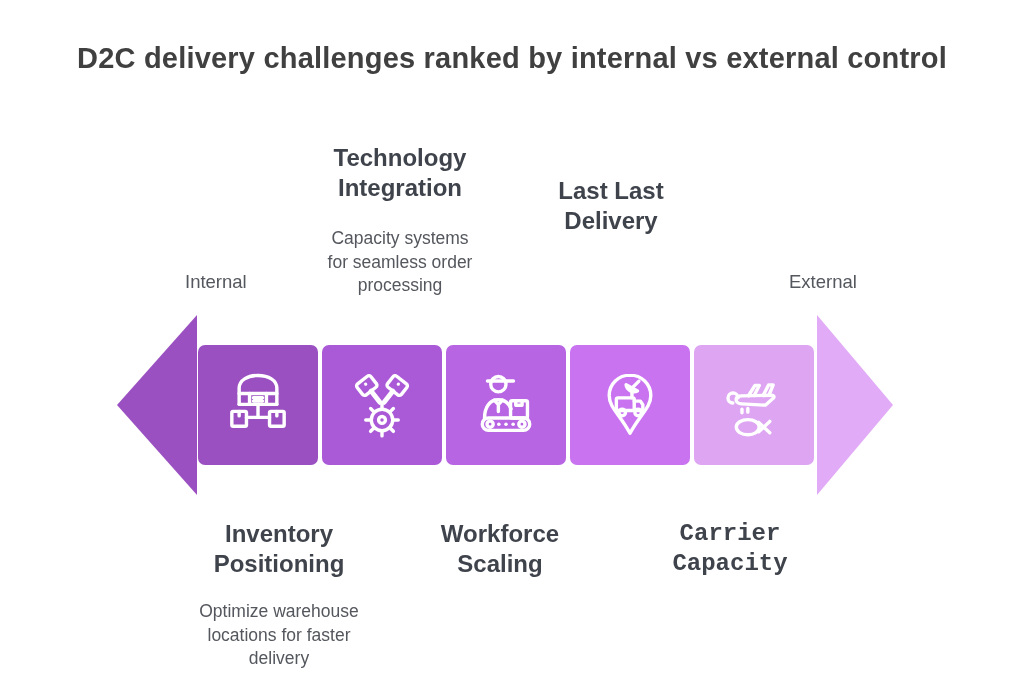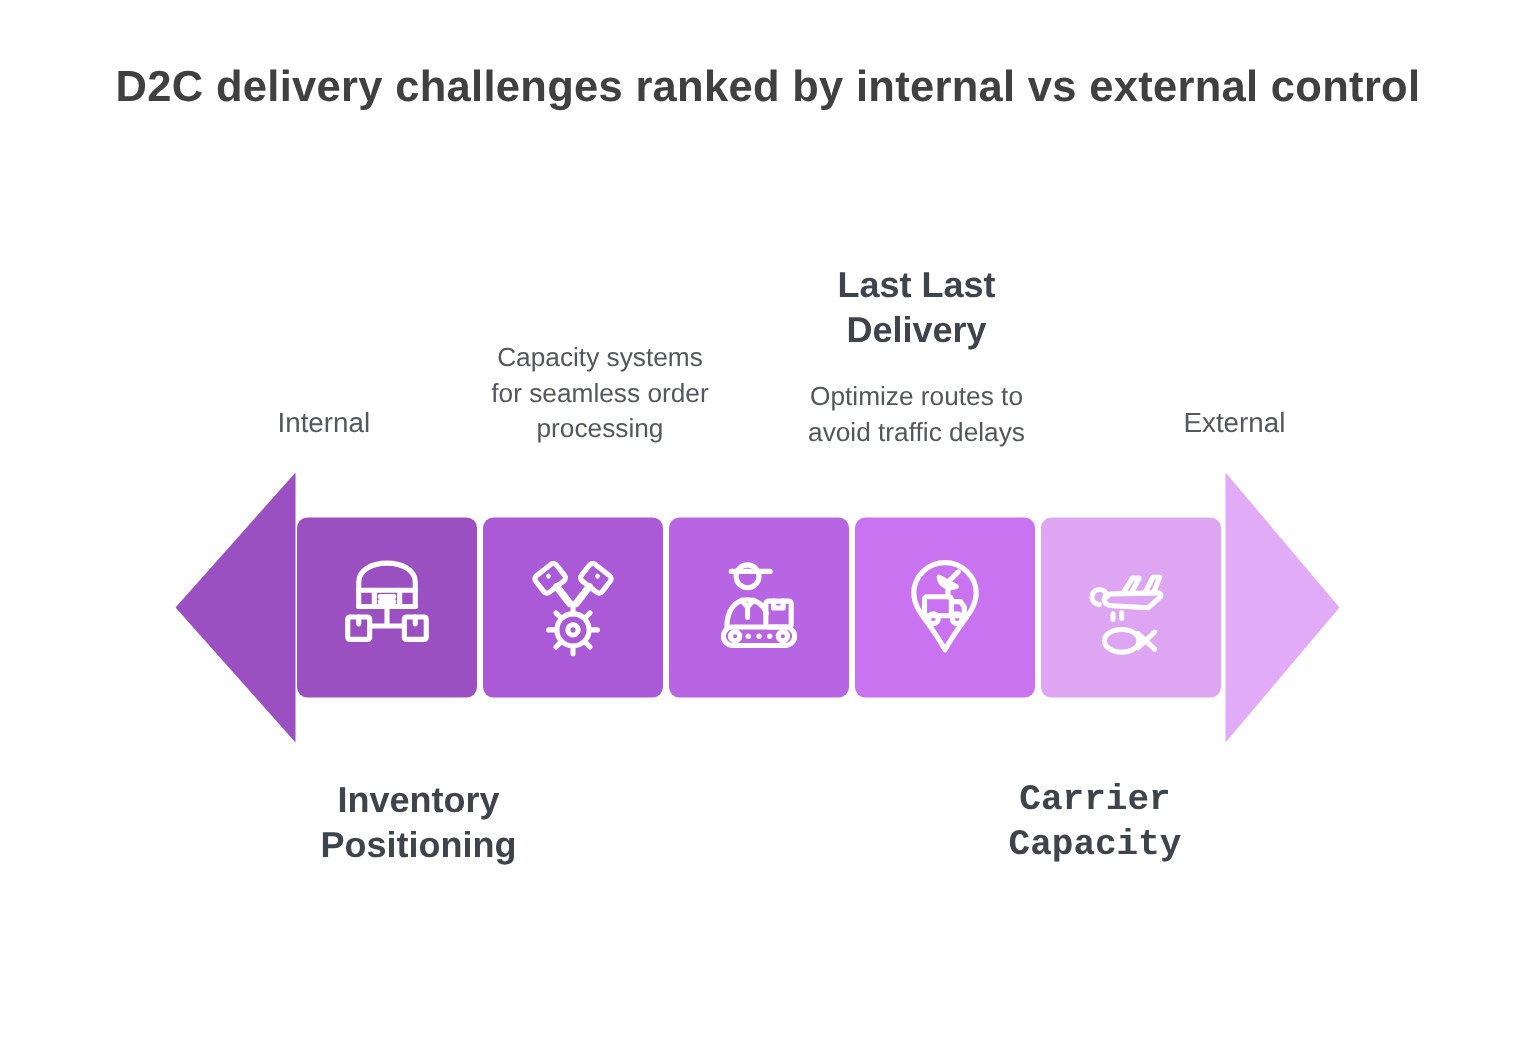--- a/index.html
+++ b/index.html
@@ -27,24 +27,24 @@
   .square svg { width:78px; height:78px; display:block; }
   .arrowhead { position:absolute; top:310px; }
 </style>
 </head>
 <body>
 
 <div class="canvas">
 
   <div class="title">D2C delivery challenges ranked by internal vs external control</div>
 
+  <div class="step-heading" style="left:290px; top:143px; width:220px;">Technology Integration</div>
   <div class="step-desc" style="left:320px; top:227px; width:160px;">Capacity systems for seamless order processing</div>
 
   <div class="step-heading" style="left:521px; top:176px; width:180px;">Last Last Delivery</div>
-  <div class="step-desc" style="left:528px; top:253px; width:166px;">Optimize routes to avoid traffic delays</div>
 
   <div class="scale-label" style="left:153px; top:271px;margin-left:32px;">Internal</div>
   <div class="scale-label" style="left:789px; top:271px;">External</div>
 
   <svg class="arrowhead" style="left:112px;" width="88" height="190" viewBox="0 0 88 190">
     <polygon points="85,5 85,185 5,95" fill="#9B50C2"></polygon>
   </svg>
 
   <svg class="arrowhead" style="left:814px;" width="84" height="190" viewBox="0 0 84 190">
     <polygon points="3,5 3,185 79,95" fill="#E2ABF7"></polygon>
@@ -119,17 +119,19 @@
       <path d="M29.6 18.2 L33 11.6 L35.8 11.6 L33.2 18"></path>
       <path d="M20.6 18.3 L24.6 11.9 L27.3 11.9 L24.1 18.2"></path>
       <path d="M14.2 19.6 A3.1 3.1 0 1 0 11 22.8"></path>
       <path d="M16.6 26.6 V28.8 M20.2 26.2 V28.4"></path>
       <path d="M27.2 37.6 C27.2 34.9 24.1 33 20.3 33 C16.3 33 13.1 34.9 13.1 37.6 C13.1 40.3 16.3 42.3 20.3 42.3 C24.1 42.3 27.2 40.3 27.2 37.6 Z"></path>
       <path d="M26.9 34.7 L33.7 41.1 M26.9 40.5 L33.7 34.1"></path>
     </svg>
   </div>
 
   <div class="step-heading" style="left:169px; top:519px; width:220px;">Inventory Positioning</div>
+  <div class="step-desc" style="left:187px; top:600px; width:184px;">Optimize warehouse locations for faster delivery</div>
 
+  <div class="step-heading" style="left:400px; top:519px; width:200px;">Workforce Scaling</div>
 
   <div class="step-heading" style="left:640px; top:519px; width:180px;font-family:Liberation Mono, monospace;">Carrier Capacity</div>
 
 </div>
 
 </body></html>

